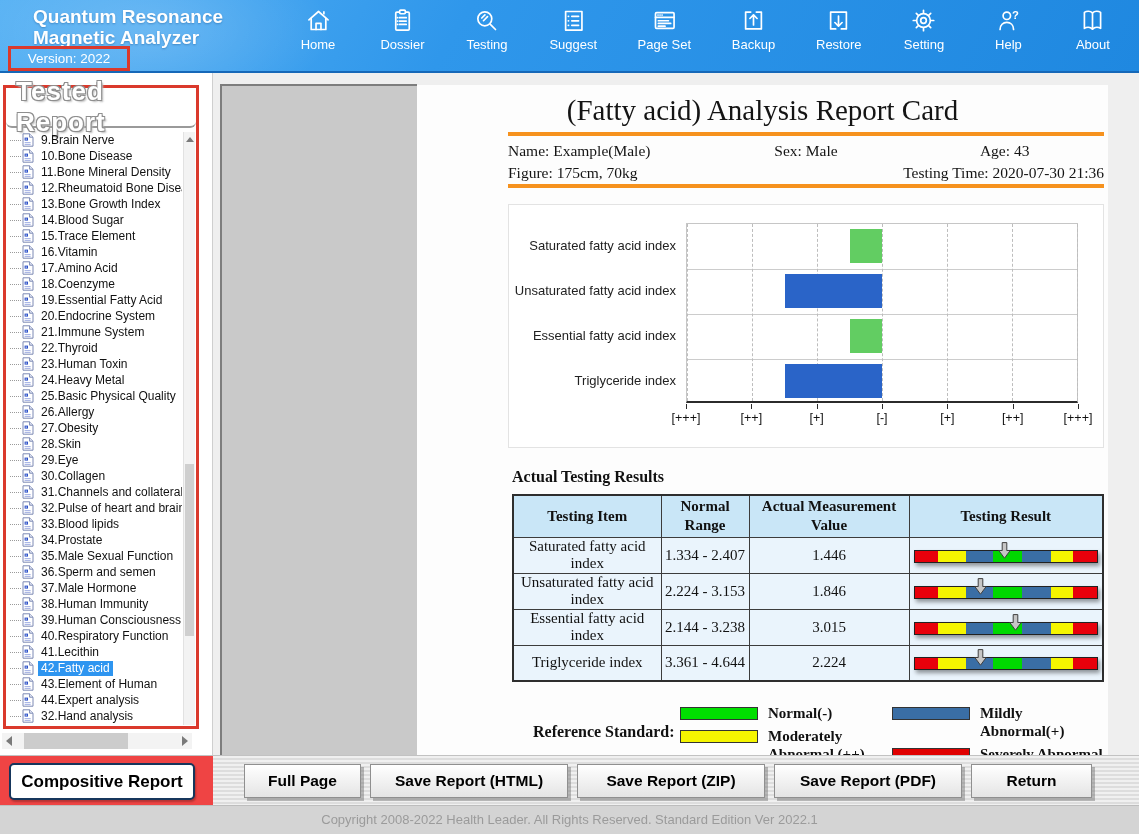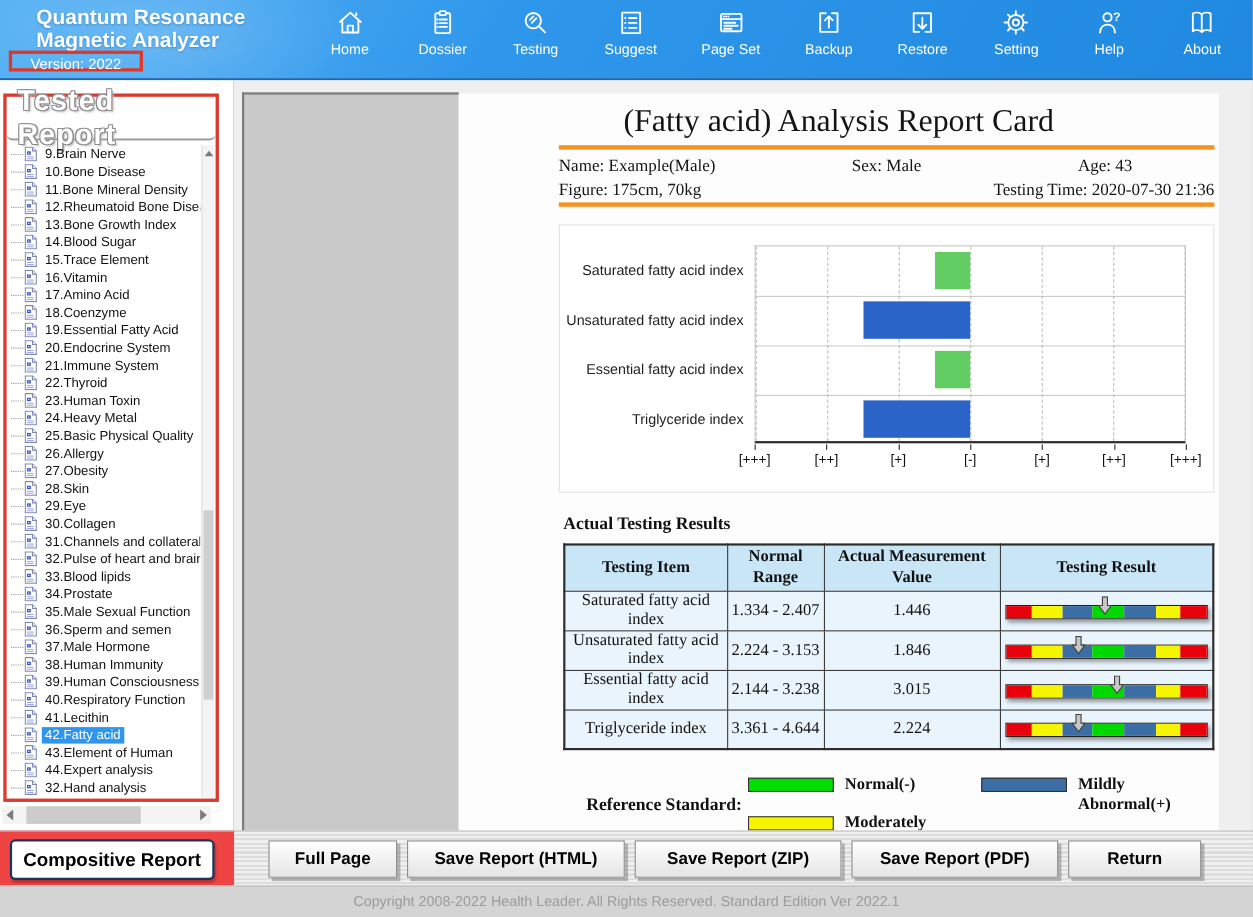--- a/index.html
+++ b/index.html
@@ -12,21 +12,21 @@
   }
   
   .header {
     position:absolute; left:0; top:0; width:1139px; height:73px;
     background:linear-gradient(120deg,#58b2f4 0%,#2f97eb 40%,#1f88e0 100%);
     border-bottom:2px solid #1668b8;
   }
   .header::after{ content:""; position:absolute; inset:0;
     background:radial-gradient(ellipse 260px 120px at 150px 30px, rgba(255,255,255,.18), rgba(255,255,255,0) 70%); }
   .logo { position:absolute; left:33px; top:6px; color:#fff; font-size:19px; font-weight:bold; line-height:21px; z-index:2; text-shadow:0 1px 2px rgba(0,60,120,.35);}
-  .version-box { position:absolute; left:8px; top:46px; width:122px; height:19px; border:3px solid #da392c; color:#fff; font-size:13.5px; text-align:center; line-height:19px; z-index:2;}
+  .version-box { position:absolute; left:8px; top:46px; width:122px; height:25px; border:3px solid #da392c; color:#fff; font-size:13.5px; text-align:center; line-height:19px; z-index:2;}
   .nav { position:absolute; left:296px; right:24px; top:7px; height:60px; display:flex; justify-content:space-between; z-index:2;}
   .nav-item { display:flex; flex-direction:column; align-items:center; gap:3px; color:#fff; font-size:13px; min-width:44px; cursor:default;}
   .nav-item svg { display:block; }
   
   .sidebar { position:absolute; left:0; top:73px; width:213px; height:682px; background:#ffffff; border-right:1px solid #cfcfcf;}
   .tree-box { position:absolute; left:3px; top:12px; width:196px; height:644px; border:3px solid #da392c; background:#fff; }
   .tree-title { height:40px; border-bottom:2px solid #9a9a9a; display:flex; align-items:center; padding-left:10px;
     font-size:26px; font-weight:bold; letter-spacing:1px; color:#fff;
     text-shadow:-1px -1px 0 #8e8e8e, 1px -1px 0 #8e8e8e, -1px 1px 0 #8e8e8e, 1px 1px 0 #8e8e8e, 2px 2px 2px #bbb;border-radius:6px; }
   .tree-list { position:absolute; left:1px; top:44px; right:14px; bottom:1px; overflow:hidden; }
@@ -68,21 +68,21 @@
   table.results { position:absolute; top:409px; left:95px; width:590px; border-collapse:collapse; font-size:15px; color:#111; table-layout:fixed;}
   table.results th { background:#c9e6f7; border:1px solid #3c3c3c; font-weight:bold; height:42px; line-height:19px; padding:0 2px;}
   table.results td { background:#eaf4fc; border:1px solid #3c3c3c; height:36px; text-align:center; line-height:17px; padding:0 1px;}
   table.results { border:2px solid #2e2e2e; }
   .resbar { position:relative; width:184px; height:13px; margin:4px auto 2px auto; display:flex; border:1px solid #222; box-shadow:2px 3px 4px rgba(0,0,0,.4); background:#fff;}
   .seg { height:100%; }
   .res-arrow { position:absolute; top:-9px; }
   
   .legend { position:absolute; top:616px; left:91px; width:596px; display:flex; color:#111;}
   .leg-label { width:182px; padding:22px 0 0 25px; font-weight:bold; font-size:16px; }
-  .leg-col { width:212px; display:flex; flex-direction:column; gap:17px; padding-top:3px; }
+  .leg-col { width:212px; display:flex; flex-direction:column; gap:5px; padding-top:3px; }
   .leg-item { display:flex; }
   .swatch { width:78px; height:13px; border:1px solid #333; margin:3px 10px 0 0; flex:none;}
   .leg-text { font-weight:bold; font-size:15px; line-height:18px; width:152px; }
   
   .toolbar { position:absolute; left:213px; top:755px; width:926px; height:50px;
     background:repeating-linear-gradient(180deg,#f0f0f0 0 2px,#dddddd 2px 4px); border-top:1px solid #c2c2c2;}
   .btn-row { display:flex; gap:9px; margin-left:31px; padding-top:8px; }
   .tb-btn { height:34px; background:linear-gradient(#ffffff,#e4e4e4); border:1px solid #8f8f8f; box-shadow:3px 3px 0 rgba(110,110,110,.45);
     font-family:"Liberation Sans",sans-serif; font-weight:bold; font-size:15.5px; color:#000; display:flex; align-items:center; justify-content:center; cursor:default;}
   .bottom-left { position:absolute; left:0; top:755px; width:213px; height:50px; background:#ef4444; border-top:1px solid #c2c2c2;}

